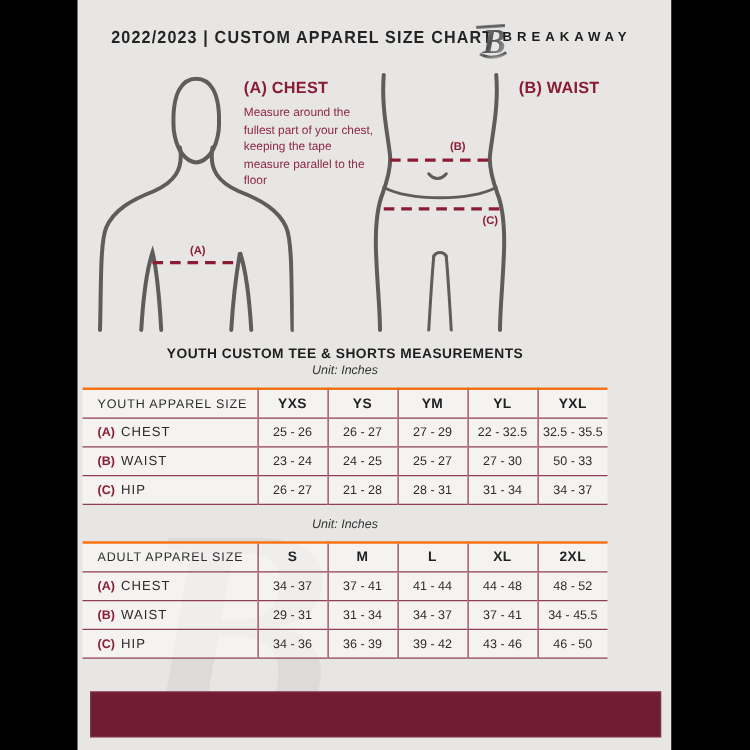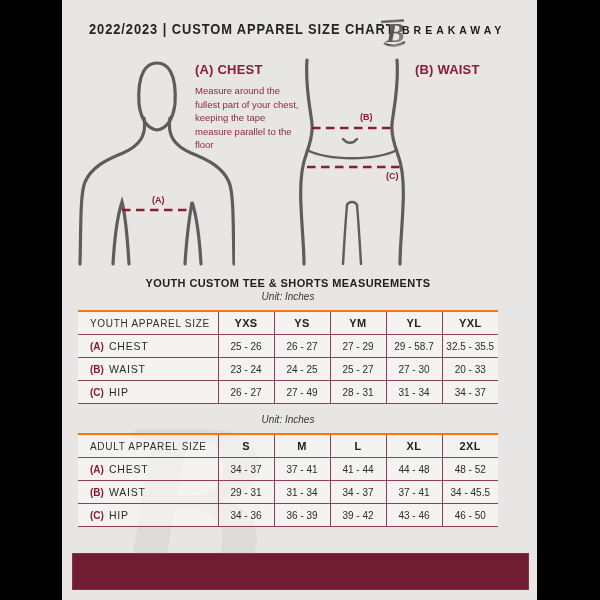--- a/index.html
+++ b/index.html
@@ -17,21 +17,21 @@
                 letter-spacing:4px; color:#1c1c1c; white-space:nowrap; }
 
   
   .fig { position:absolute; }
   .guide-block { position:absolute; z-index:1; }
   .guide-head { font-size:13px; font-weight:800; color:#8a1c33; letter-spacing:0.2px; }
   .guide-desc { margin-top:7px; font-size:9.5px; color:#8d2741; line-height:13.5px; }
   .marker { position:absolute; font-size:9px; font-weight:700; color:#8a1c33; z-index:2; }
 
   
-  .section { position:absolute; left:12px; width:428px; text-align:center; z-index:1; }
+  .section { position:absolute; left:0; width:428px; text-align:center; z-index:1; }
   .sec-title { font-size:11px; font-weight:700; letter-spacing:0.4px; color:#1e1e1e; }
   .sec-unit { font-size:10px; font-style:italic; color:#353535; margin-top:2px; }
   .tbl-wrap { width:420px; margin:8px auto 0 auto; }
 
   
   .size-table { border-collapse:collapse; table-layout:fixed; width:420px;
                 border-top:2px solid #f97316; border-bottom:1px solid #8e3f55; }
   .size-table td { height:22px; padding:0; font-size:10px; color:#2c2b2a; text-align:center;
                    vertical-align:middle; background:rgba(251,250,249,0.62);
                    border-top:1px solid #8e3f55; border-left:1px solid #8e3f55; }
@@ -137,35 +137,35 @@
               <td>YS</td>
               <td>YM</td>
               <td>YL</td>
               <td>YXL</td>
             </tr>
             <tr>
               <td><span class="mk">(A)</span><span class="lbl">CHEST</span></td>
               <td>25 - 26</td>
               <td>26 - 27</td>
               <td>27 - 29</td>
-              <td>29 - 58.7</td>
+              <td>22 - 32.5</td>
               <td>32.5 - 35.5</td>
             </tr>
             <tr>
               <td><span class="mk">(B)</span><span class="lbl">WAIST</span></td>
               <td>23 - 24</td>
               <td>24 - 25</td>
               <td>25 - 27</td>
               <td>27 - 30</td>
-              <td>20 - 33</td>
+              <td>50 - 33</td>
             </tr>
             <tr>
               <td><span class="mk">(C)</span><span class="lbl">HIP</span></td>
               <td>26 - 27</td>
-              <td>27 - 49</td>
+              <td>21 - 28</td>
               <td>28 - 31</td>
               <td>31 - 34</td>
               <td>34 - 37</td>
             </tr>
           </tbody>
         </table>
       </div>
     </div>
 
     <div class="section" style="top:412px;">

